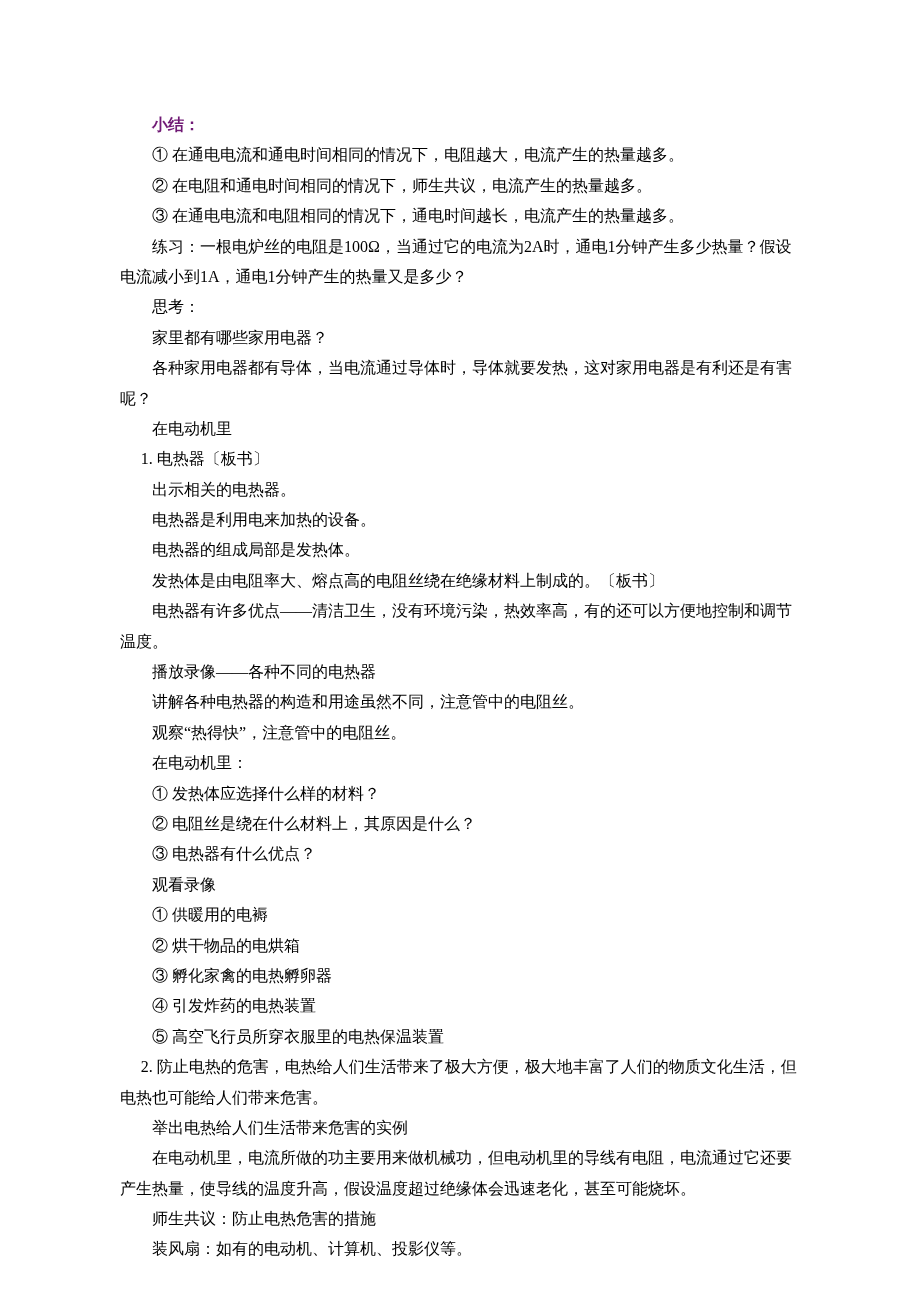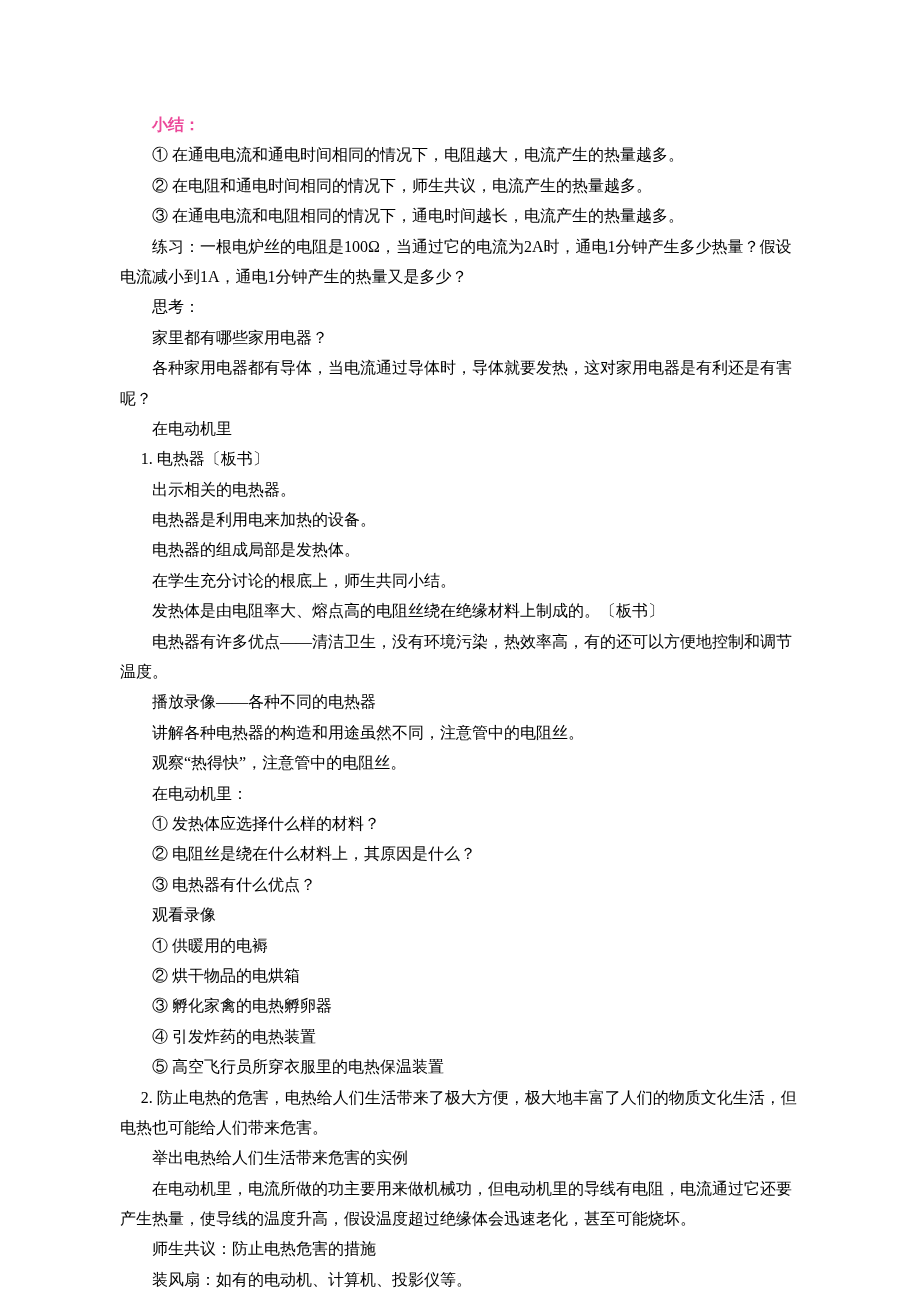--- a/index.html
+++ b/index.html
@@ -11,21 +11,21 @@
     line-height: 1.9;
     color: #000000;
   }
   .page {
     width: 920px;
     min-height: 1302px;
     padding: 110px 120px 100px 120px;
     box-sizing: border-box;
   }
   .highlight {
-    color: #ec4899;
+    color: #701a75;
     font-weight: bold;
   }
   .indent1 {
     text-indent: 2em;
   }
   .indent-half {
     text-indent: 1.3em;
   }
   .line {
     margin: 0;
@@ -43,21 +43,20 @@
       <p class="line indent1">③ 在通电电流和电阻相同的情况下，通电时间越长，电流产生的热量越多。</p>
       <p class="line indent1">练习：一根电炉丝的电阻是100Ω，当通过它的电流为2A时，通电1分钟产生多少热量？假设电流减小到1A，通电1分钟产生的热量又是多少？</p>
       <p class="line indent1">思考：</p>
       <p class="line indent1">家里都有哪些家用电器？</p>
       <p class="line indent1">各种家用电器都有导体，当电流通过导体时，导体就要发热，这对家用电器是有利还是有害呢？</p>
       <p class="line indent1">在电动机里</p>
       <p class="line indent-half">1. 电热器〔板书〕</p>
       <p class="line indent1">出示相关的电热器。</p>
       <p class="line indent1">电热器是利用电来加热的设备。</p>
       <p class="line indent1">电热器的组成局部是发热体。</p>
-      <p class="line indent1">在学生充分讨论的根底上，师生共同小结。</p>
       <p class="line indent1">发热体是由电阻率大、熔点高的电阻丝绕在绝缘材料上制成的。〔板书〕</p>
       <p class="line indent1">电热器有许多优点——清洁卫生，没有环境污染，热效率高，有的还可以方便地控制和调节温度。</p>
       <p class="line indent1">播放录像——各种不同的电热器</p>
       <p class="line indent1">讲解各种电热器的构造和用途虽然不同，注意管中的电阻丝。</p>
       <p class="line indent1">观察“热得快”，注意管中的电阻丝。</p>
       <p class="line indent1">在电动机里：</p>
       <p class="line indent1">① 发热体应选择什么样的材料？</p>
       <p class="line indent1">② 电阻丝是绕在什么材料上，其原因是什么？</p>
       <p class="line indent1">③ 电热器有什么优点？</p>
       <p class="line indent1">观看录像</p>

